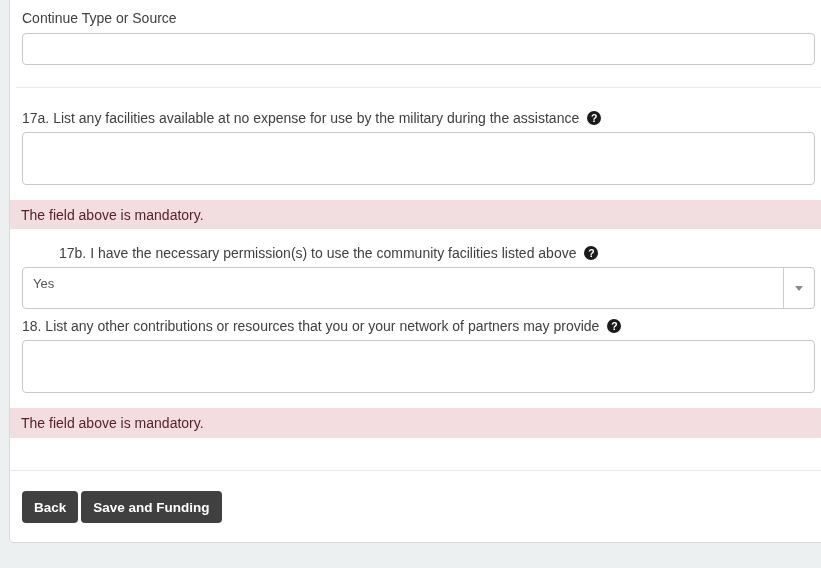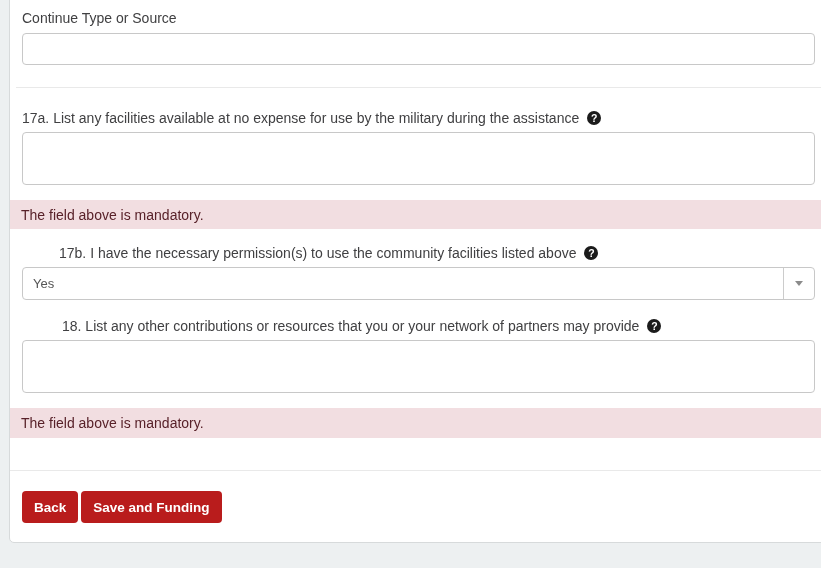--- a/index.html
+++ b/index.html
@@ -80,21 +80,21 @@
     background: #f2dee1;
     color: #582129;
     font-size: 14px;
     padding-left: 11px;
     display: flex;
     align-items: center;
   }
   .select-box {
     position: absolute;
     left: 12px; right: 13px;
-    height: 33px;
+    height: 42px;
     border: 1px solid #c8c8c8;
     border-radius: 4px;
     background: #fff;
     display: flex;
     align-items: stretch;
     cursor: pointer;
   }
   .select-value {
     flex: 1;
     font-size: 13px;
@@ -117,40 +117,40 @@
     border-top: 5px solid #8b8b8b;
   }
   .button-row {
     position: absolute;
     top: 502px; left: 12px;
     display: flex;
     gap: 3px;
   }
   .btn-primary {
     height: 32px;
-    background: #b91c1c;
+    background: #404040;
     color: #ffffff;
     border: none;
     border-radius: 4px;
     padding: 0 12px;
     font-family: "Liberation Sans", sans-serif;
     font-size: 13.5px;
     font-weight: bold;
     cursor: pointer;
   }
   
   #funding-label   { top: 21px; }
   #funding-input   { top: 44px; }
   #divider-1       { top: 98px; left: 6px; right: 6px; }
   #label-17a       { top: 121px; }
   #textarea-17a    { top: 143px; }
   #alert-17a       { top: 211px; height: 29px; }
   #label-17b       { top: 256px; margin-left: 37px; }
   #select-17b      { top: 278px; }
-  #label-18        { top: 329px; margin-left: 40px; }
+  #label-18        { top: 329px; }
   #textarea-18     { top: 351px; }
   #alert-18        { top: 419px; height: 30px; }
   #divider-2       { top: 481px; left: 0; right: 0; }
 </style>
 </head>
 <body>
 
 <div class="card">
 
   <div class="field-label" id="funding-label">

